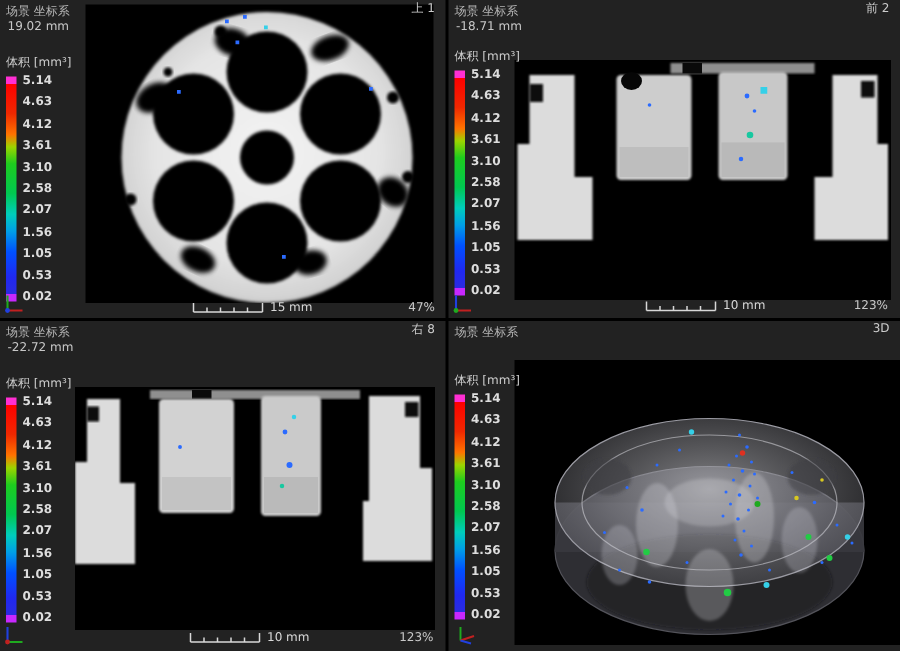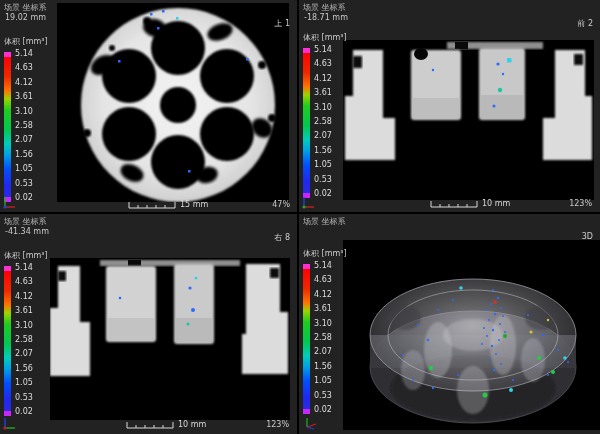--- a/index.html
+++ b/index.html
@@ -2,25 +2,25 @@
 <html><head>
 <meta charset="utf-8">
 <style>
   html,body{margin:0;padding:0;background:#000;}
   .app{position:relative;width:600px;height:434px;background:#000;
        font-family:"DejaVu Sans",sans-serif;overflow:hidden;
        display:grid;grid-template-columns:297px 301px;grid-template-rows:212px 220px;gap:2px;}
   .q{position:relative;background:#222222;overflow:hidden;padding-left:32px;}
   .cs-label{position:absolute;top:2px;left:4px;font-size:8px;color:#b5b5b5;white-space:nowrap;}
   .slice-pos{position:absolute;top:13px;left:5px;font-size:8px;color:#c8c8c8;white-space:nowrap;}
-  .view-label{position:absolute;top:18px;right:7px;font-size:8px;color:#cccccc;white-space:nowrap;}
+  .view-label{position:absolute;top:0;right:7px;font-size:8px;color:#cccccc;white-space:nowrap;}
   .img{position:absolute;background:#000;}
   .cb{position:absolute;left:4px;z-index:5;}
   .cb-label{font-size:8px;color:#cccccc;margin-bottom:3px;white-space:nowrap;}
-  .cb-row{display:flex;align-items:flex-end;}
+  .cb-row{display:flex;align-items:center;font-weight:bold;}
   .cb-bar{width:7px;height:150px;display:flex;flex-direction:column;}
   .cb-cap-top{height:5px;background:#ff2fd2;}
   .cb-grad{flex:1;background:linear-gradient(180deg,#ff0000 0%,#f02800 14%,#ff7300 24%,#9cd400 30%,#1ecc1e 38%,#00c850 52%,#00cdbb 62%,#00a0e6 70%,#0050ff 80%,#2028f0 92%,#2b2be0 100%);}
   .cb-cap-bot{height:5px;background:#c828ff;}
   .cb-ticks{display:flex;flex-direction:column;justify-content:space-between;height:152px;margin-left:4px;}
   .cb-tick{font-size:8px;color:#dddddd;line-height:1;}
   .ruler{position:absolute;display:flex;align-items:flex-end;gap:4px;z-index:6;}
   .ruler-label{font-size:8px;color:#d8d8d8;line-height:1;}
   .zoom-pct{position:absolute;font-size:8px;color:#c8c8c8;z-index:6;}
   .triad{position:absolute;z-index:6;}
@@ -228,21 +228,21 @@
         <g>
           <circle cx="140" cy="30" r="1.6" fill="#2b6bff"></circle>
           <circle cx="143" cy="52" r="2" fill="#2b6bff"></circle>
           <circle cx="138" cy="66" r="1.5" fill="#18c8a0"></circle>
           <circle cx="146" cy="20" r="1.5" fill="#35d0e8"></circle>
           <circle cx="70" cy="40" r="1.3" fill="#2b6bff"></circle>
         </g>
       </svg>
     </div>
     <span class="cs-label">场景 坐标系</span>
-    <span class="slice-pos">-41.34 mm</span>
+    <span class="slice-pos">-22.72 mm</span>
     <span class="view-label">右 8</span>
     <div class="cb" style="top:36px;">
       <div class="cb-label">体积 [mm³]</div>
       <div class="cb-row">
         <div class="cb-bar">
           <div class="cb-cap-top"></div>
             <div class="cb-grad"></div>
             <div class="cb-cap-bot"></div>
         </div>
         <div class="cb-ticks">

